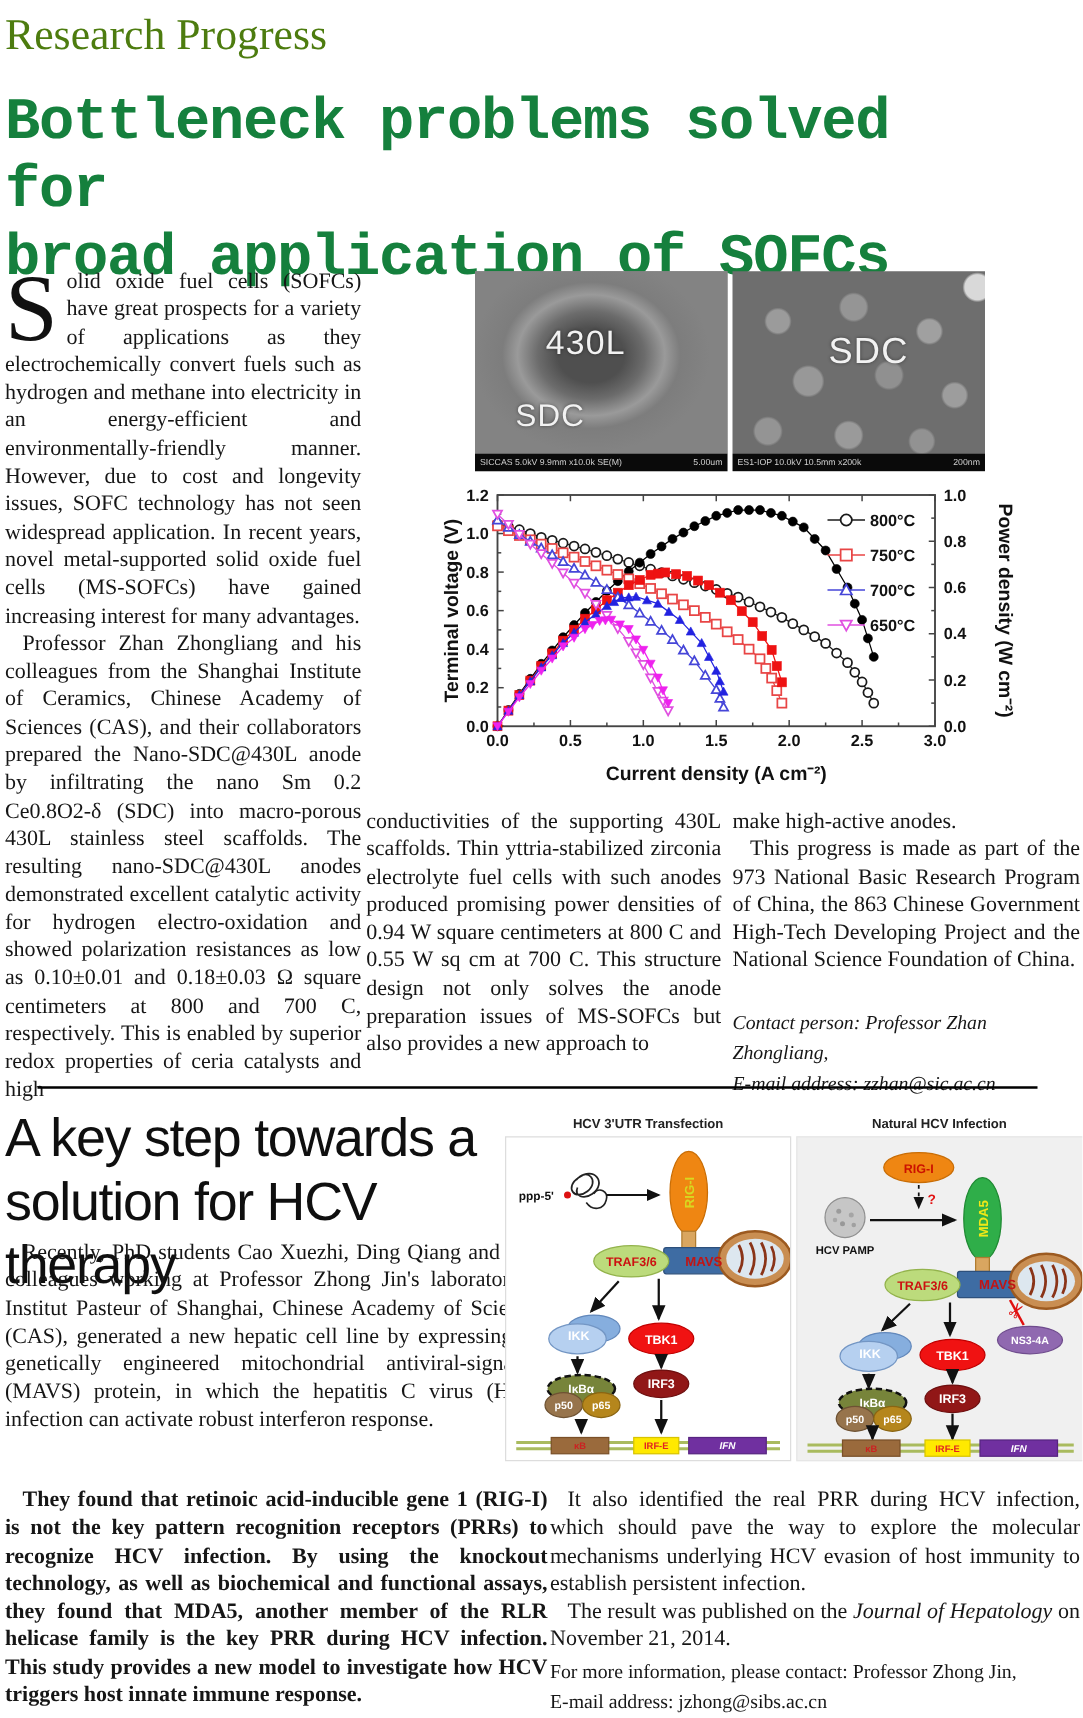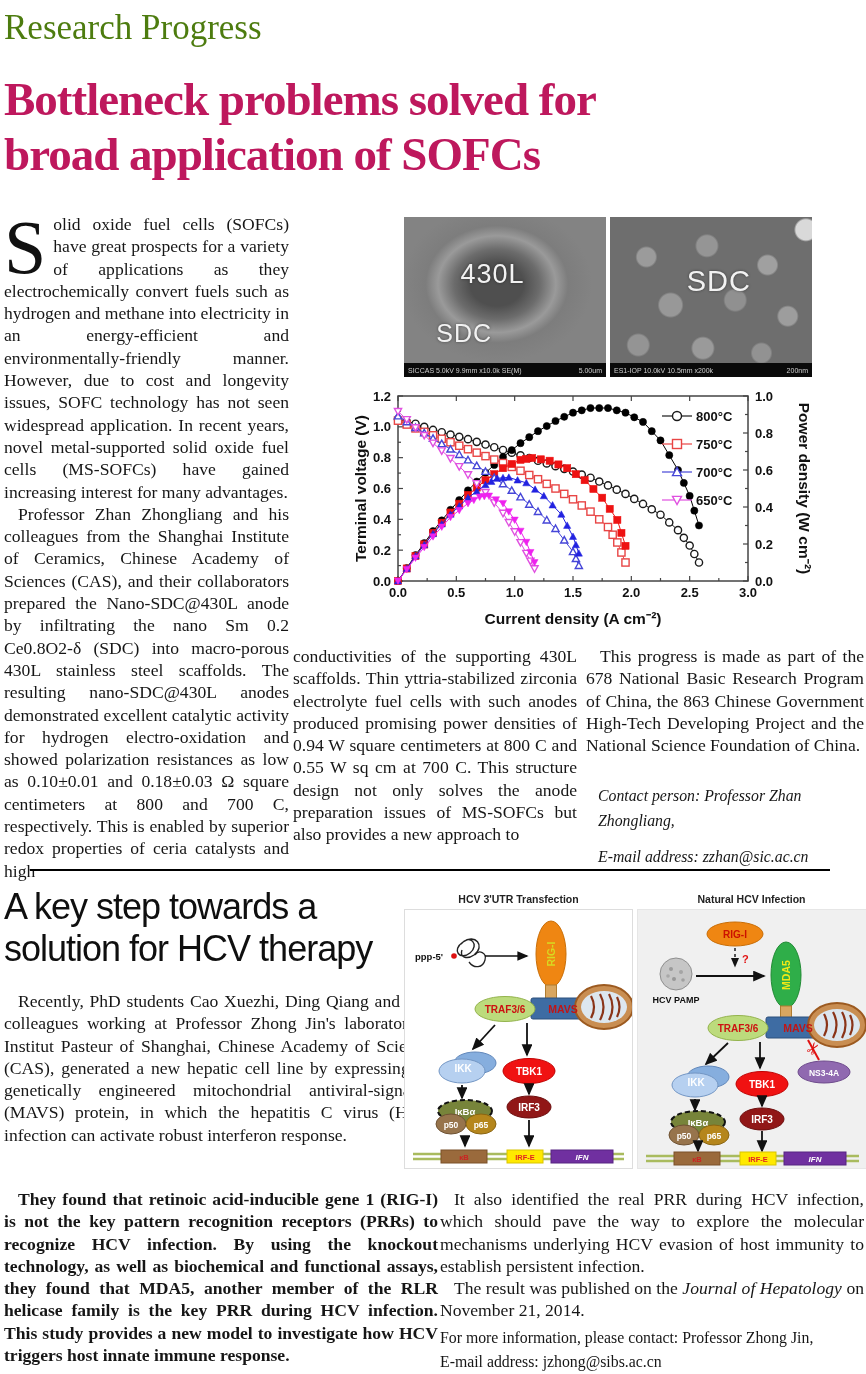--- a/index.html
+++ b/index.html
@@ -1,32 +1,32 @@
 <!DOCTYPE html>
 <html lang="en"><head>
 <meta charset="utf-8">
 <style>
   html,body{margin:0;padding:0;background:#fff;}
   .page{position:relative;width:866px;height:1374px;background:#fff;overflow:hidden;
         font-family:"Liberation Serif",serif;color:#161616;}
   .abs{position:absolute;}
   .kicker{left:4px;top:8px;font-size:35px;color:#4d7c0f;font-family:"Liberation Serif",serif;}
-  .title1{left:4px;top:72px;width:760px;font-family:Liberation Serif, serif;
-          font-weight:bold;font-size:47px;line-height:1.16;letter-spacing:-1px;color:#be185d;}
+  .title1{left:4px;top:72px;width:760px;font-family:Liberation Mono, monospace;
+          font-weight:bold;font-size:47px;line-height:1.16;letter-spacing:-1px;color:#15803d;}
   .bodycol{font-size:17.6px;line-height:22.3px;text-align:justify;hyphens:auto;-webkit-hyphens:auto;}
   .col1{left:4px;top:213px;width:285px;}
   .col2{left:293px;top:645px;width:284px;}
   .col3{left:586px;top:645px;width:278px;}
   .bodycol p{margin:0;}
   p.indent{text-indent:14px;}
   .dropcap{float:left;font-size:76px;line-height:60px;padding:4px 7px 0 0;color:#111;}
   .contact{margin-top:28px;font-style:italic;font-size:15.8px;line-height:1.55;text-align:left;}
-  .contact div{margin:12px;}
+  .contact div{margin:0;}
   
-  .semrow{left:404px;top:217px;width:408px;height:160px;display:flex;gap:4px;}
+  .semrow{left:380px;top:217px;width:408px;height:160px;display:flex;gap:4px;}
   .sem{position:relative;flex:1;overflow:hidden;}
   .sem-left{background:
      radial-gradient(ellipse 95px 78px at 46% 42%, #4f4f4f 0 28%, #6c6c6c 45%, #9a9a9a 62%, #7d7d7d 75%, #838383 100%);
      background-color:#828282;}
   .sem-right{background:
      radial-gradient(circle at 18% 25%, #9b9b9b 0 9px, transparent 11px),
      radial-gradient(circle at 48% 18%, #959595 0 10px, transparent 12px),
      radial-gradient(circle at 78% 30%, #a0a0a0 0 9px, transparent 11px),
      radial-gradient(circle at 30% 55%, #989898 0 11px, transparent 13px),
      radial-gradient(circle at 62% 52%, #909090 0 10px, transparent 12px),
@@ -43,21 +43,21 @@
   .sl-sdc2{left:38%;top:30%;font-size:29px;}
   .sembar{position:absolute;left:0;right:0;bottom:0;height:14px;background:#0a0a0a;
           display:flex;justify-content:space-between;align-items:center;padding:0 4px;
           font-family:"Liberation Sans",sans-serif;font-size:7px;color:#cfcfcf;white-space:nowrap;}
   .chartbox{left:352px;top:384px;}
   svg text{font-family:"Liberation Sans",sans-serif;}
   
   .divider{left:30px;top:869px;width:800px;height:2px;background:#000;}
   
   .title2{left:4px;top:886px;width:420px;font-family:"Liberation Sans",sans-serif;
-          font-weight:400;font-size:36px;line-height:1.18;letter-spacing:-1px;color:#0f0f0f;}
+          font-weight:400;font-size:43px;line-height:1.18;letter-spacing:-1px;color:#0f0f0f;}
   .intro2{left:4px;top:990px;width:434px;}
   .bl{left:4px;top:1188px;width:434px;font-weight:bold;}
   .br{left:440px;top:1188px;width:424px;}
   .contact2{margin-top:4px;font-size:15.8px;line-height:1.55;text-align:left;}
   
   .diagram{left:404px;top:893px;width:462px;display:flex;gap:4px;}
   .panel{width:229px;}
   .ptitle{text-align:center;font-family:"Liberation Sans",sans-serif;font-weight:bold;
           font-size:10.5px;color:#222;margin-bottom:4px;}
   .pbox-l{background:#fff;border:1px solid #ddd;}
@@ -405,21 +405,22 @@
         <line x1="310" y1="116" x2="340" y2="116" stroke="#e050e0" stroke-width="1.2"></line>
         <path d="M325,120.5 L320.5,112.4 L329.5,112.4 Z" fill="#fff" stroke="#e050e0" stroke-width="1.4"></path>
         <text x="344" y="120.5" text-anchor="start" font-size="13" font-weight="bold" fill="#111">650°C</text>
       </svg>
   </div>
 
   <div class="abs bodycol col2">
     <p>conductivities of the supporting 430L scaffolds. Thin yttria-stabilized zirconia electrolyte fuel cells with such anodes produced promising power densities of 0.94 W square centimeters at 800 C and 0.55 W sq cm at 700 C. This structure design not only solves the anode preparation issues of MS-SOFCs but also provides a new approach to</p>
   </div>
   <div class="abs bodycol col3">
-    <p class="indent">This progress is made as part of the 678 National Basic Research Program of China, the 863 Chinese Government High-Tech Developing Project and the National Science Foundation of China.</p>
+    <p>make high-active anodes.</p>
+    <p class="indent">This progress is made as part of the 973 National Basic Research Program of China, the 863 Chinese Government High-Tech Developing Project and the National Science Foundation of China.</p>
     <div class="contact">
       <div>Contact person: Professor Zhan Zhongliang,</div>
       <div>E-mail address: zzhan@sic.ac.cn</div>
     </div>
   </div>
 
   <div class="abs divider"></div>
 
   <h2 class="abs title2" style="margin:0"><span>A key step towards a</span><br><span>solution for HCV therapy</span></h2>
 

